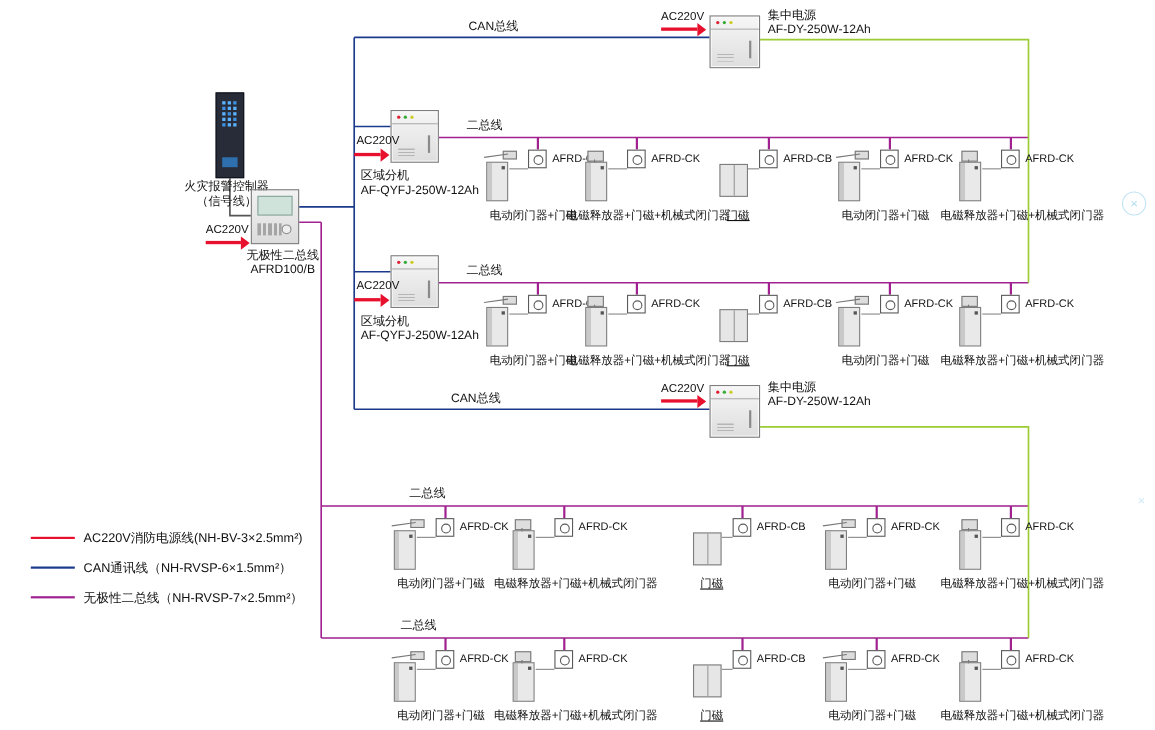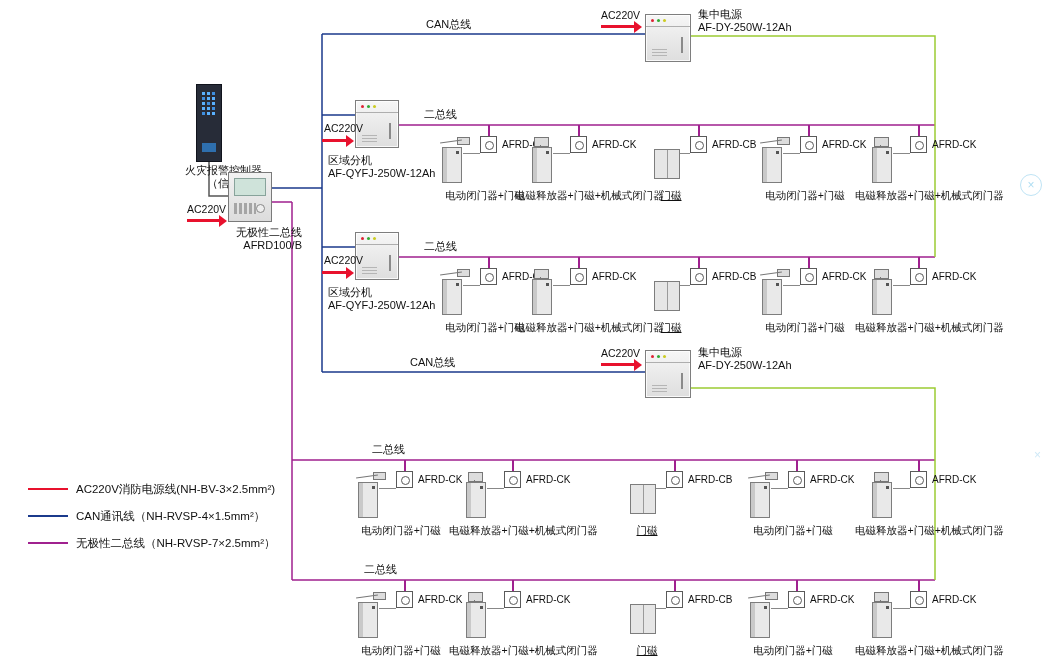--- a/index.html
+++ b/index.html
@@ -15,21 +15,21 @@
        font-family:"Liberation Sans","DejaVu Sans",sans-serif;color:#111;}
   #stage{position:absolute;inset:0;}
   svg.wires{position:absolute;left:0;top:0;}
   svg.wires path{fill:none;stroke-width:1.5px;}
   .w-can{stroke:var(--can-line);}
   .w-bus{stroke:var(--bus-line);}
   .w-dc{stroke:var(--dc-line);}
   .w-sig{stroke:var(--signal-line);stroke-width:1.2px;}
 
   .lbl{position:absolute;font-size:11px;white-space:nowrap;line-height:13px;}
-  .lbl.c{text-align:right;}
+  .lbl.c{text-align:center;}
   .lbl.s{font-size:10.5px;}
 
   
   .arrow{position:absolute;height:3px;background:var(--power-line);}
   .arrow::after{content:"";position:absolute;right:-8px;top:-4.5px;
     border-left:8px solid var(--power-line);
     border-top:6px solid transparent;border-bottom:6px solid transparent;}
 
   
   .cab{position:absolute;background:linear-gradient(180deg,#f6f6f6,#dedede);
@@ -371,21 +371,21 @@
     <b class="mlabel">AFRD-CK</b>
     <b class="desc">电磁释放器+门磁+机械式闭门器</b>
   </div>
 
   <div class="legend-item" style="top:482px">
     <i class="sw sw-power"></i>
     <span class="tx">AC220V消防电源线(NH-BV-3×2.5mm²)</span>
   </div>
   <div class="legend-item" style="top:509px">
     <i class="sw sw-can"></i>
-    <span class="tx">CAN通讯线（NH-RVSP-4×1.5mm²）</span>
+    <span class="tx">CAN通讯线（NH-RVSP-6×1.5mm²）</span>
   </div>
   <div class="legend-item" style="top:536px">
     <i class="sw sw-bus"></i>
     <span class="tx">无极性二总线（NH-RVSP-7×2.5mm²）</span>
   </div>
 
   <div class="wm-circle">×</div>
   <div class="wm-x">×</div>
 
 </div>

